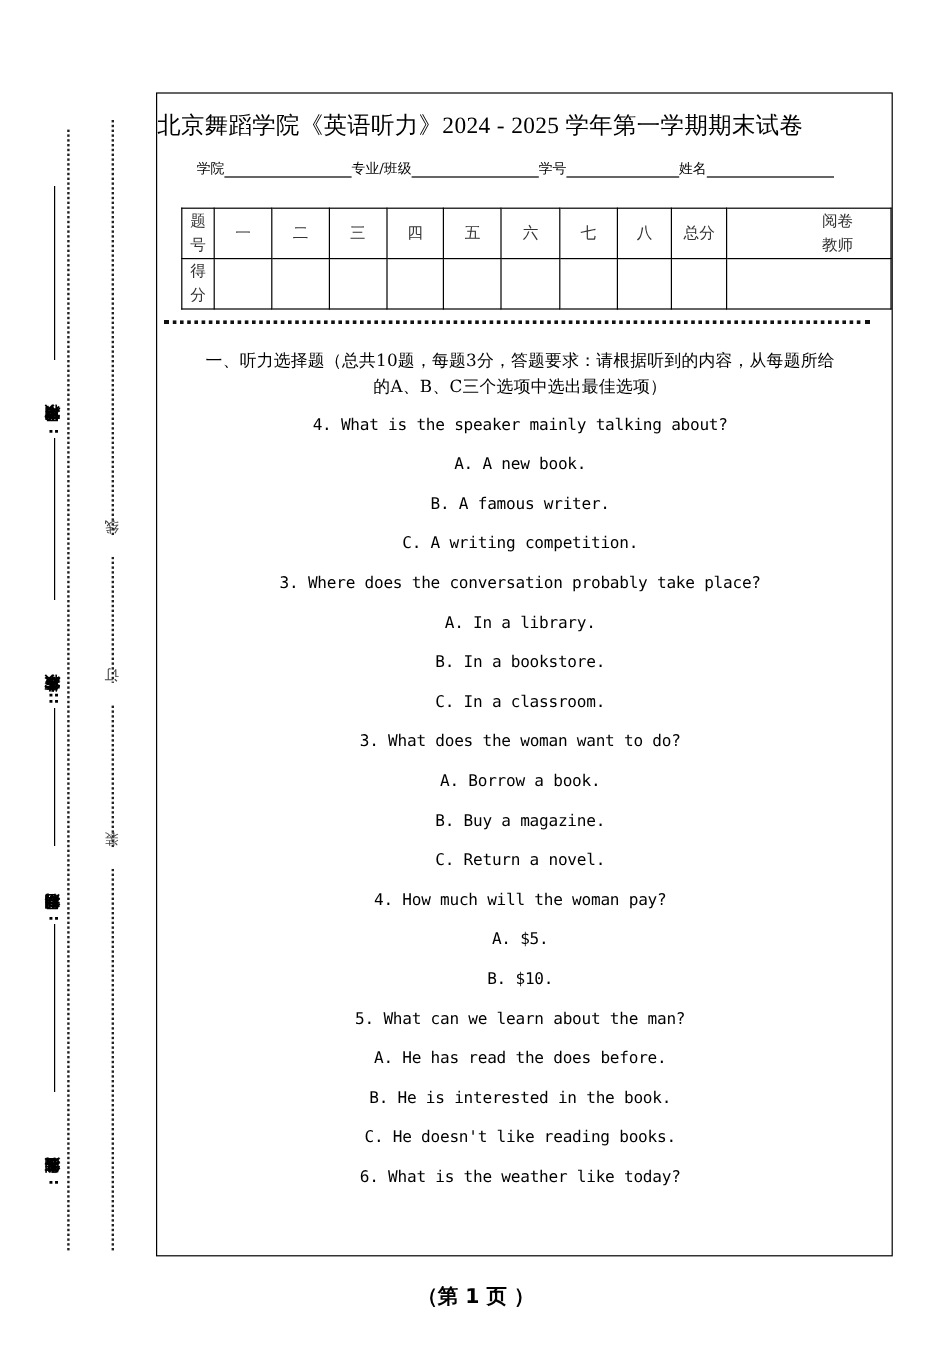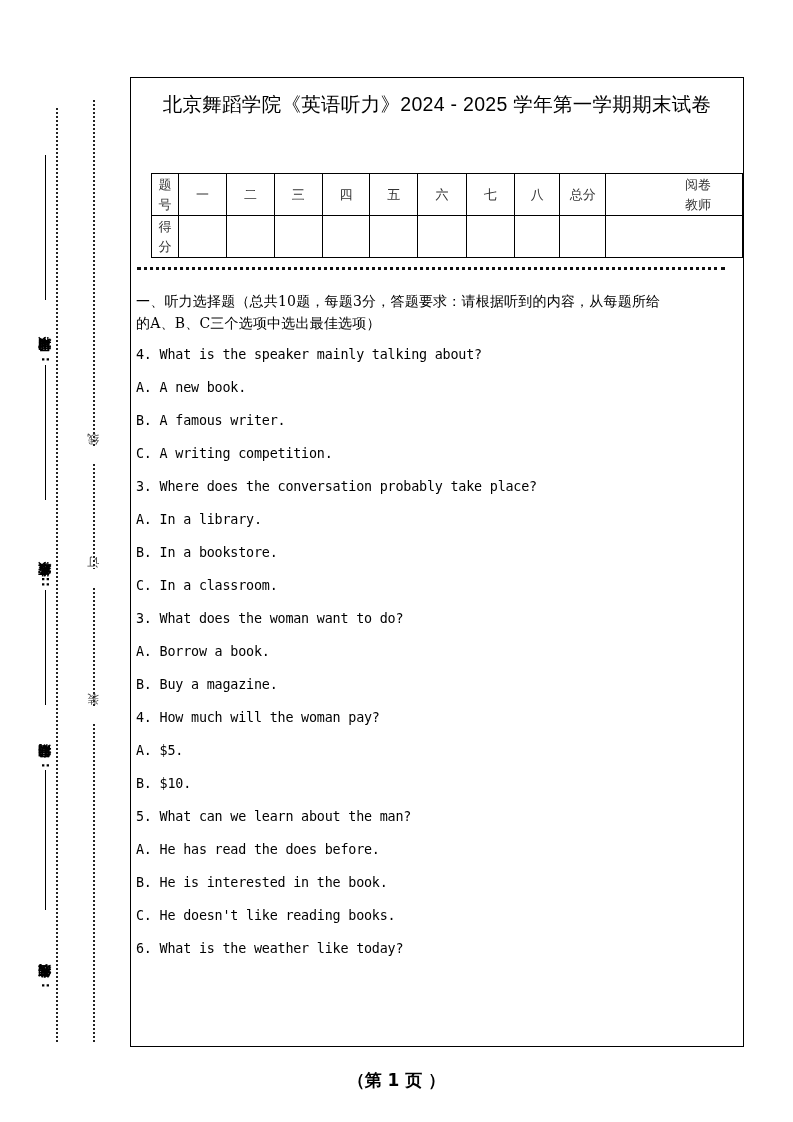--- a/index.html
+++ b/index.html
@@ -2,28 +2,28 @@
 <html><head>
 <meta charset="utf-8">
 <style>
   html, body { margin:0; padding:0; background:#ffffff; }
   body { width:793px; height:1122px; position:relative; overflow:hidden; font-family:"DejaVu Serif", serif; color:#000; }
   .vdots { position:absolute; width:0; border-left:2px dotted #222; }
   .sigline { position:absolute; width:0; border-left:1px solid #000; left:45px; }
   .vlabel { position:absolute; left:37px; width:16px; font-family:"DejaVu Sans", sans-serif; font-weight:bold; font-size:13px; writing-mode:vertical-rl; transform:rotate(180deg); white-space:nowrap; line-height:16px; }
   .bind-char { position:absolute; left:86px; width:16px; background:#fff; font-size:12px; color:#444; writing-mode:vertical-rl; transform:rotate(180deg); text-align:center; line-height:14px; }
   .frame { position:absolute; left:130px; top:77px; width:614px; height:970px; border:1.3px solid #000; box-sizing:border-box; }
-  .title { position:absolute; left:0; right:0; top:13px; text-align:center; font-size:19.5px; letter-spacing:0.3px; font-family:Liberation Sans, sans-serif; }
+  .title { position:absolute; left:0; right:0; top:13px; font-size:19.5px; letter-spacing:0.3px; font-family:Liberation Serif, serif; }
   .infoline { position:absolute; top:55px; left:33px; font-size:11.5px; display:flex; align-items:flex-end; }
   .infoline .lbl { white-space:nowrap; }
   .infoline .blank { display:inline-block; border-bottom:1px solid #000; height:12px; }
   table.score { position:absolute; left:20px; top:95px; border-collapse:collapse; font-size:13px; color:#333; }
   table.score td { border:1.2px solid #000; text-align:center; vertical-align:middle; padding:0; line-height:20px; }
   .sep { position:absolute; left:6px; right:18px; top:189px; border-top:3px dotted #111; }
-  .content { position:absolute; left:5px; top:212px; right:12px; font-family:"DejaVu Sans Mono","Liberation Mono", monospace; font-size:13.4px; }
+  .content { position:absolute; left:5px; top:212px; right:12px; font-family:"DejaVu Sans Mono","Liberation Mono", monospace; font-size:13.4px;text-align:center; }
   .instr { font-family:"DejaVu Serif", serif; font-size:14px; line-height:22px; letter-spacing:0.2px; }
   .line { height:33px; line-height:18px; white-space:pre; letter-spacing:-0.2px; }
   .footer { position:absolute; top:1069px; left:0; width:793px; text-align:center; font-family:"DejaVu Sans", sans-serif; font-weight:bold; font-size:17px; }
 </style>
 </head>
 <body>
 
 <div>
   <div class="vdots" style="left:56px; top:108px; height:934px;"></div>
   <div class="vdots" style="left:93px; top:100px; height:942px;"></div>
@@ -39,20 +39,30 @@
   <div class="vlabel" style="top:914px; height:74px;">制卷人签名:</div>
 
   <div class="bind-char" style="top:446px; height:18px;">线</div>
   <div class="bind-char" style="top:569px; height:18px;">订</div>
   <div class="bind-char" style="top:706px; height:18px;">装</div>
 </div>
 
 <div class="frame">
   <div class="title">北京舞蹈学院《英语听力》2024 - 2025 学年第一学期期末试卷</div>
 
+  <div class="infoline">
+    <span class="lbl">学院</span>
+    <span class="blank" style="width:106px;"></span>
+    <span class="lbl">专业/班级</span>
+    <span class="blank" style="width:106px;"></span>
+    <span class="lbl">学号</span>
+    <span class="blank" style="width:94px;"></span>
+    <span class="lbl">姓名</span>
+    <span class="blank" style="width:106px;"></span>
+  </div>
 
   <table class="score">
     <tbody>
         <tr style="height:42px;">
       <td style="width:27px;">
         <div>题</div>
         <div>号</div>
       </td>
       <td style="width:50px;">一</td>
       <td style="width:49px;">二</td>
@@ -105,20 +115,21 @@
     <div>
       <div class="line">3. Where does the conversation probably take place?</div>
       <div class="line">A. In a library.</div>
       <div class="line">B. In a bookstore.</div>
       <div class="line">C. In a classroom.</div>
     </div>
     <div>
       <div class="line">3. What does the woman want to do?</div>
       <div class="line">A. Borrow a book.</div>
       <div class="line">B. Buy a magazine.</div>
+      <div class="line">C. Return a novel.</div>
     </div>
     <div>
       <div class="line">4. How much will the woman pay?</div>
       <div class="line">A. $5.</div>
       <div class="line">B. $10.</div>
     </div>
     <div>
       <div class="line">5. What can we learn about the man?</div>
       <div class="line">A. He has read the does before.</div>
       <div class="line">B. He is interested in the book.</div>

